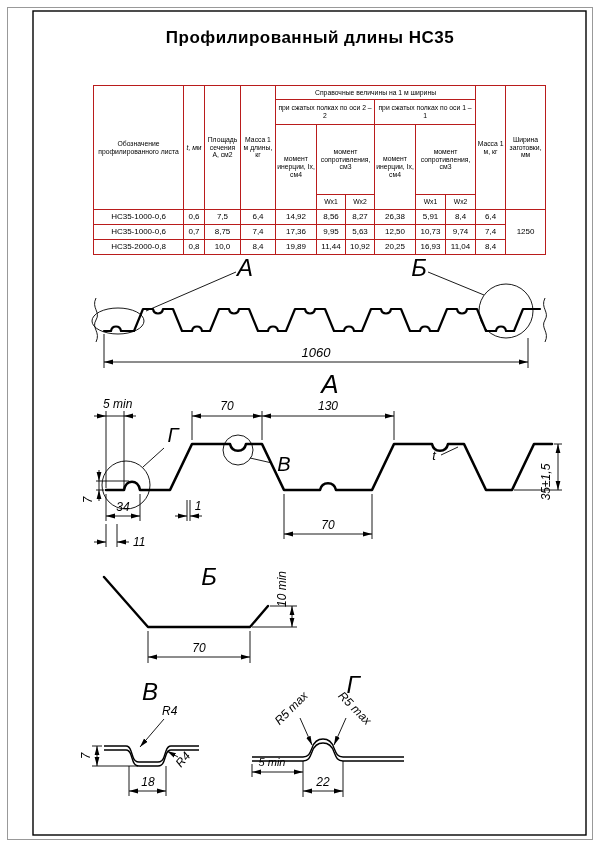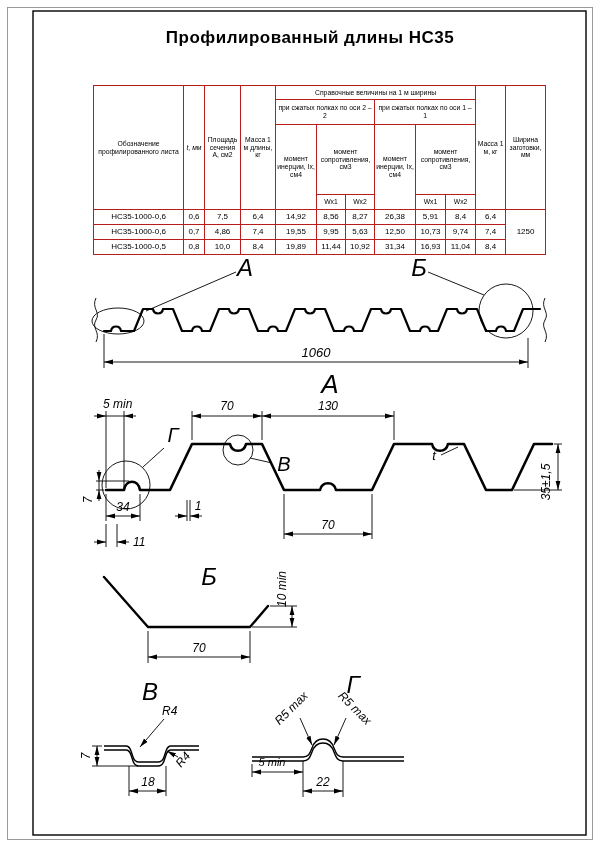--- a/index.html
+++ b/index.html
@@ -264,39 +264,39 @@
     <td class="dat">8,27</td>
     <td class="dat">26,38</td>
     <td class="dat">5,91</td>
     <td class="dat">8,4</td>
     <td class="dat">6,4</td>
     <td class="dat" rowspan="3">1250</td>
   </tr>
   <tr>
     <td class="dat">НС35-1000-0,6</td>
     <td class="dat">0,7</td>
-    <td class="dat">4,86</td>
+    <td class="dat">8,75</td>
     <td class="dat">7,4</td>
-    <td class="dat">19,55</td>
+    <td class="dat">17,36</td>
     <td class="dat">9,95</td>
     <td class="dat">5,63</td>
     <td class="dat">12,50</td>
     <td class="dat">10,73</td>
     <td class="dat">9,74</td>
     <td class="dat">7,4</td>
   </tr>
   <tr>
-    <td class="dat">НС35-1000-0,5</td>
+    <td class="dat">НС35-2000-0,8</td>
     <td class="dat">0,8</td>
     <td class="dat">10,0</td>
     <td class="dat">8,4</td>
     <td class="dat">19,89</td>
     <td class="dat">11,44</td>
     <td class="dat">10,92</td>
-    <td class="dat">31,34</td>
+    <td class="dat">20,25</td>
     <td class="dat">16,93</td>
     <td class="dat">11,04</td>
     <td class="dat">8,4</td>
   </tr>
 </tbody>
     </table>
 
 </div>
 
 </body></html>

